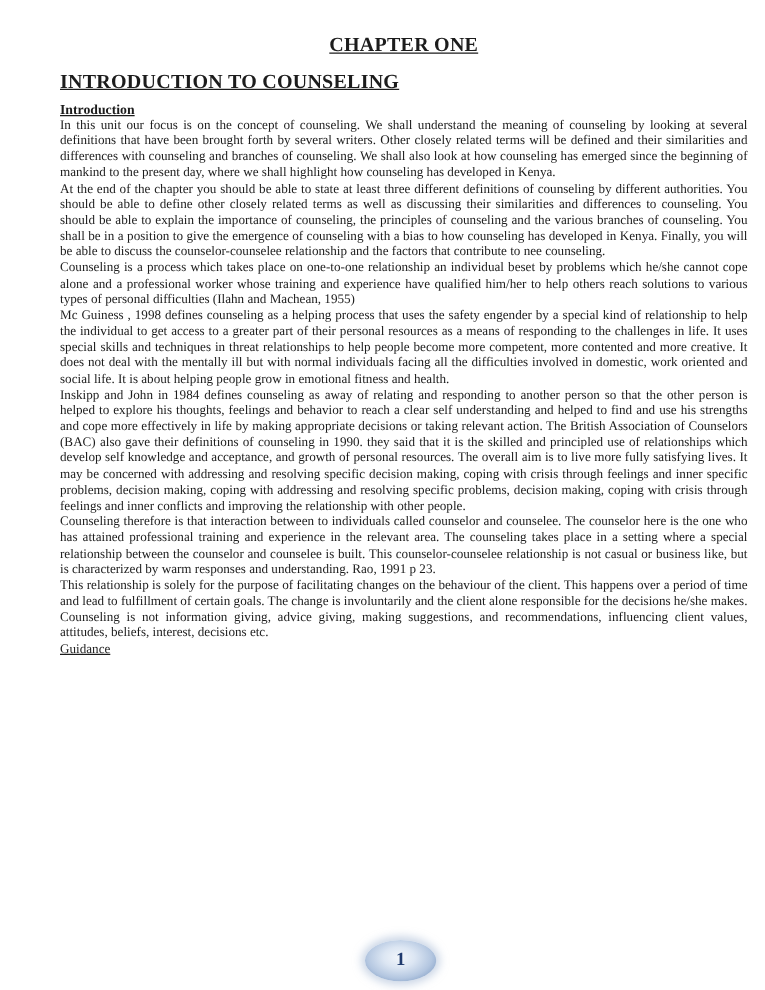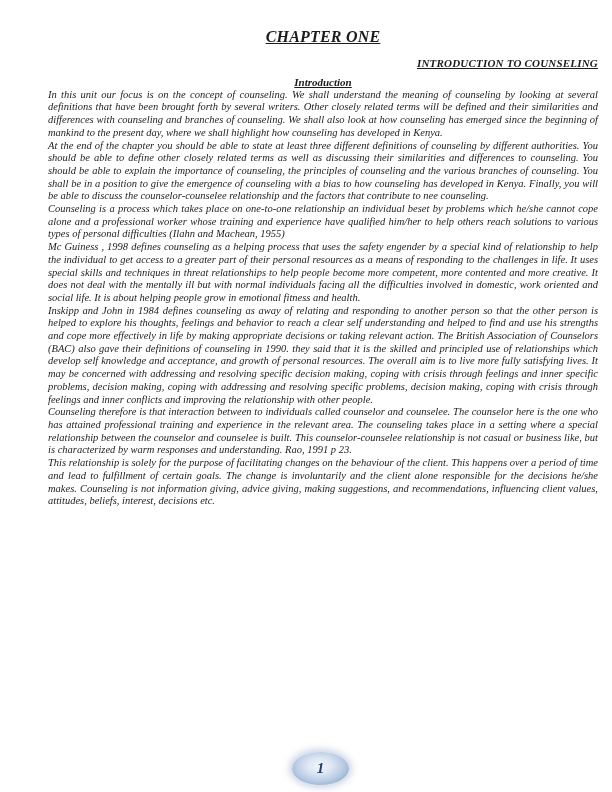--- a/index.html
+++ b/index.html
@@ -17,48 +17,46 @@
   }
   .page {
     position: absolute;
     top: 0;
     left: 0;
     width: 612px;
     height: 792px;
     padding: 28px 14px 0 48px;
     box-sizing: border-box;
     background: #ffffff;
-    font-style: italic;
   }
   .content {
     width: 550px;
   }
   .title {
     font-size: 16px;
     font-weight: bold;
     text-align: center;
     text-decoration: underline;
     margin: 0 0 3px 0;
     letter-spacing: 0.2px;
   }
   .subtitle {
-    font-size: 11px;
+    font-size: 16px;
     font-weight: bold;
-    text-align: right;
+    text-align: left;
     text-decoration: underline;
     margin: 11px 0 7px 0;
     letter-spacing: 0.2px;
   }
   .heading-bold {
     font-size: 11px;
     font-weight: bold;
     text-decoration: underline;
     margin: 0;
     line-height: 12.7px;
-    text-align: center;
   }
   .heading-underline {
     font-size: 10.5px;
     font-weight: normal;
     text-decoration: underline;
     margin: 0;
     line-height: 12.7px;
   }
   p.body-text {
     font-size: 10.5px;
@@ -116,19 +114,20 @@
     <p class="body-text gap">Mc Guiness , 1998 defines counseling as a helping process that uses the safety engender by a special kind of relationship to help the individual to get access to a greater part of their personal resources as a means of responding to the challenges in life. It uses special skills and techniques in threat relationships to help people become more competent,  more contented and more creative. It does not deal with the mentally ill but with normal individuals facing all the difficulties involved in domestic, work oriented and social life. It is about helping people grow in emotional fitness and health.</p>
 
     <p class="body-text gap">Inskipp and John in 1984 defines counseling as away of relating and responding to another person so that the other person is helped to explore his thoughts, feelings and behavior to reach a clear self understanding and helped to find and use his strengths and cope more effectively in life by making appropriate decisions or taking relevant action. The British Association of Counselors (BAC) also gave their definitions of counseling in 1990. they said that it is the skilled and principled use of relationships which develop self knowledge and acceptance, and growth of personal resources. The overall aim is to live more fully satisfying lives. It may be concerned with addressing and resolving specific decision making, coping with crisis through feelings and inner specific problems, decision making, coping with addressing and resolving specific problems, decision making, coping with crisis through  feelings and inner conflicts and improving the relationship with other people.</p>
 
 
     <p class="body-text gap">Counseling therefore is that interaction between to individuals called counselor and counselee. The counselor here is the one who has attained professional training and experience in the relevant area. The counseling takes place in a setting where a special relationship between the counselor and counselee is built. This counselor-counselee relationship is not casual or business like, but is characterized by warm responses and understanding. Rao, 1991 p 23.</p>
 
     <p class="body-text gap">This relationship is solely for the purpose of facilitating changes on the behaviour of the client. This happens over a period of time and lead to fulfillment of certain goals. The change is involuntarily and the client alone responsible for the decisions he/she makes. Counseling is not information giving, advice giving, making suggestions, and recommendations, influencing client values, attitudes, beliefs, interest, decisions etc.</p>
 
 
+    <div class="heading-underline">Guidance</div>
 
   </div>
 
   <div class="page-badge">
     <span>1</span>
   </div>
 </div>
 
 </body></html>

